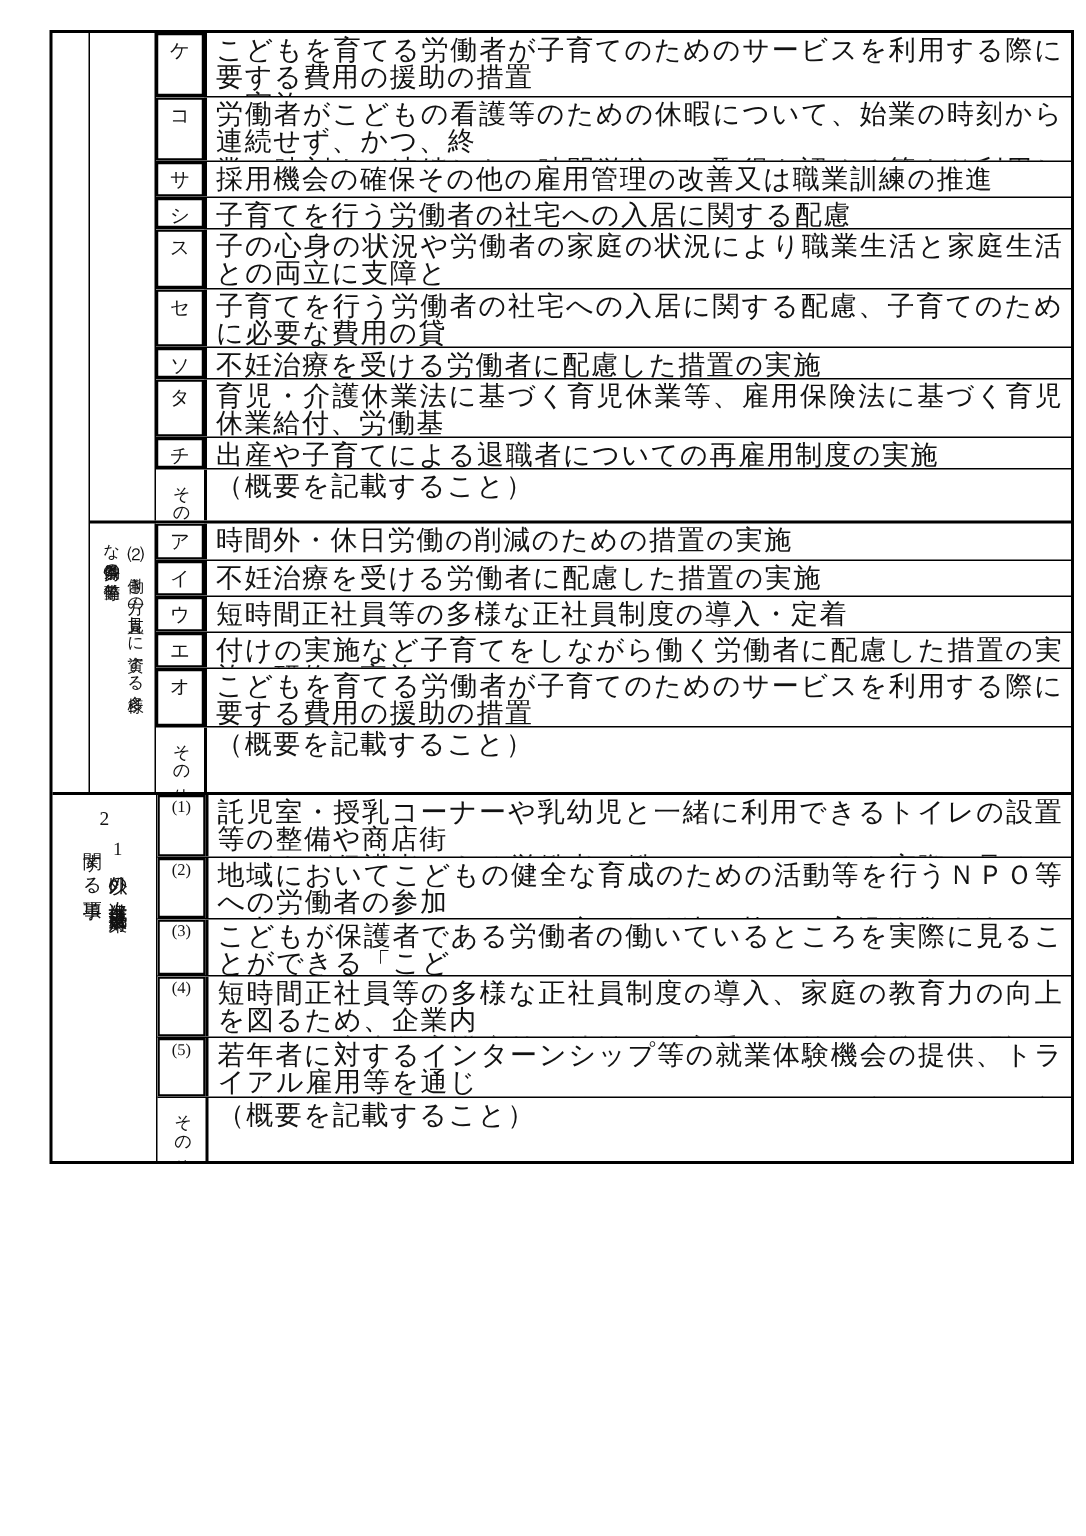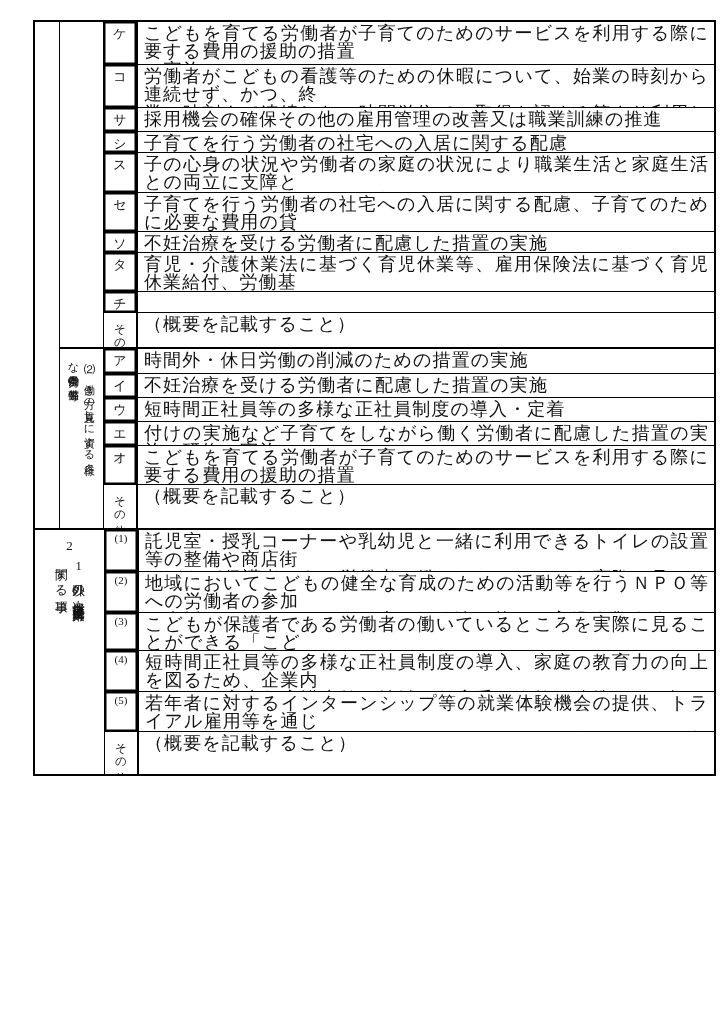--- a/index.html
+++ b/index.html
@@ -114,20 +114,21 @@
                 <div class="lab boxed">
                   <div>タ</div>
                 </div>
                 <div class="txt">育児・介護休業法に基づく育児休業等、雇用保険法に基づく育児休業給付、労働基
 労働者がこどもの看護等のための休暇について</div>
               </div>
               <div class="row" style="height: 21px;">
                 <div class="lab boxed">
                   <div>チ</div>
                 </div>
+                <div class="txt">出産や子育てによる退職者についての再雇用制度の実施</div>
               </div>
               <div class="row" style="height: 35px;">
                 <div class="lab">
                   <div class="vlab">その他</div>
                 </div>
                 <div class="txt">（概要を記載すること）</div>
               </div>
             </div>
         </div>
 

